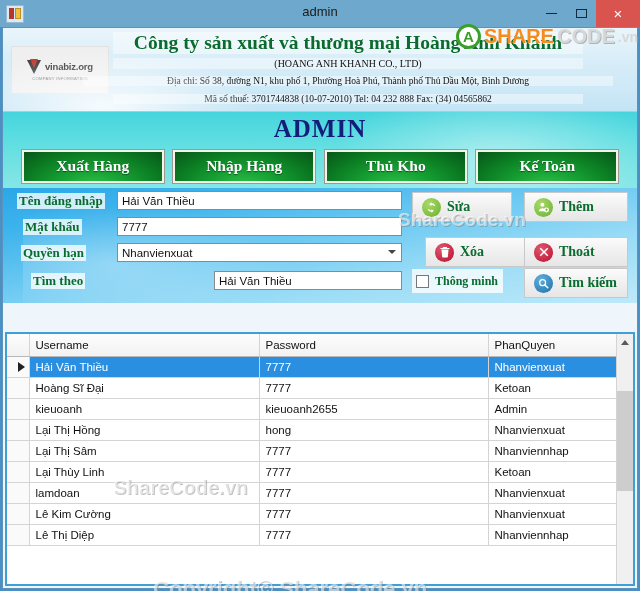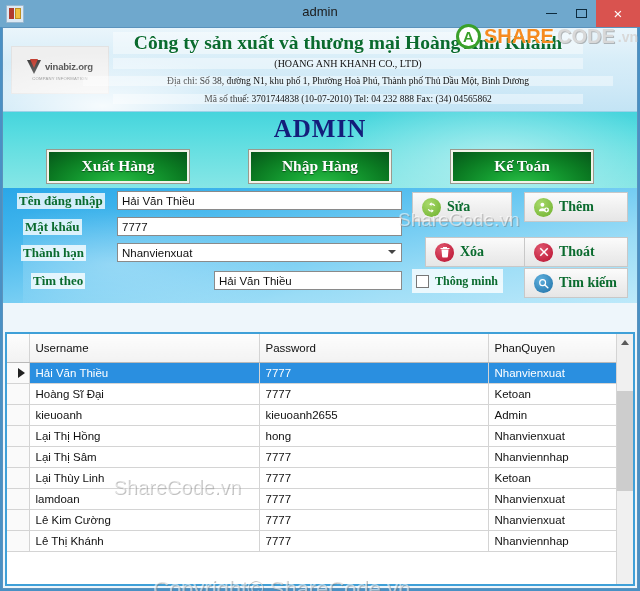--- a/index.html
+++ b/index.html
@@ -140,21 +140,21 @@
   .formpanel{
     position:relative;height:115px;width:100%;
     background:linear-gradient(170deg,#2aa7e8 0%,#3fb4ec 20%,#6cc9f2 45%,#9adcf6 70%,#bde9fa 100%);
     overflow:hidden;
   }
   .formpanel:before{
     content:"";position:absolute;left:20px;top:10px;width:300px;height:110px;
     background:radial-gradient(ellipse at 30% 60%, rgba(255,255,255,.30) 0%, rgba(255,255,255,0) 62%);
   }
   .wm{
-    position:absolute;font-family:"Liberation Sans",sans-serif;font-weight:normal;
+    position:absolute;font-family:"Liberation Sans",sans-serif;font-weight:bold;
     color:rgba(255,255,255,.55);text-shadow:1px 1px 0 rgba(120,120,120,.45);
     pointer-events:none;white-space:nowrap;
   }
   .wm-banner{left:395px;top:181px;font-size:19px;z-index:6;}
 
   .flabel{
     position:absolute;
     font-family:"Liberation Serif",serif;font-weight:bold;font-size:13px;
     color:#0a6b2e;background:rgba(255,255,255,.78);
     padding:0 2px;white-space:nowrap;
@@ -208,21 +208,21 @@
   }
   table.grid{border-collapse:collapse;width:613px;table-layout:fixed;}
   table.grid th,table.grid td{
     font-family:"Liberation Sans",sans-serif;font-size:11.5px;color:#111;
     text-align:left;padding:0 0 0 6px;height:20px;
     border-right:1px solid #d4d4d4;border-bottom:1px solid #d4d4d4;
     overflow:hidden;white-space:nowrap;font-weight:normal;
   }
   table.grid th{
     background:linear-gradient(180deg,#fdfdfd,#f2f2f2);
-    border-bottom:1px solid #b9b9b9;height:28px;
+    border-bottom:1px solid #b9b9b9;height:22px;
   } col.c-arrow{width:22px;}
   col.c-user{width:230px;} col.c-pass{width:229px;} col.c-role{width:132px;}
   td.sel-cell,th.sel-cell{background:#fafafa;border-right:1px solid #d4d4d4;}
   tr.selected td{background:#2a8fe0;color:#ffffff;}
   tr.selected td.sel-cell{background:#fafafa;}
   .rowarrow{
     width:0;height:0;margin-left:5px;
     border-top:5px solid transparent;border-bottom:5px solid transparent;
     border-left:7px solid #222;
   }
@@ -307,29 +307,30 @@
       <div class="co-en">(HOANG ANH KHANH CO., LTD)</div>
       <div class="co-addr">Địa chỉ: Số 38, đường N1, khu phố 1, Phường Hoà Phú, Thành phố Thủ Dầu Một, Bình Dương</div>
       <div class="co-tax">Mã số thuế: 3701744838 (10-07-2010)   Tel: 04 232 888  Fax: (34) 04565862</div>
     </div>
 
     <div class="banner">
       <div class="banner-title">ADMIN</div>
       <div class="navrow">
         <div class="navbtn">Xuất Hàng</div>
         <div class="navbtn">Nhập Hàng</div>
+        <div class="navbtn">Thủ Kho</div>
         <div class="navbtn">Kế Toán</div>
       </div>
     </div>
 
     <div class="formpanel">
 
       <div class="flabel" style="left:14px;top:5px;">Tên đăng nhập</div>
       <div class="flabel" style="left:20px;top:31px;">Mật khẩu</div>
-      <div class="flabel" style="left:18px;top:57px;">Thành hạn</div>
+      <div class="flabel" style="left:18px;top:57px;">Quyền hạn</div>
       <div class="flabel" style="left:28px;top:85px;">Tìm theo</div>
 
       <input class="finput" style="left: 114px; top: 3px; width: 285px;" value="Hải Văn Thiều">
       <input class="finput" style="left: 114px; top: 29px; width: 285px;" value="7777">
 
       <div class="fselect" style="left:114px;top:55px;width:285px;">
         <span>Nhanvienxuat</span>
         <span class="caret"></span>
       </div>
 
@@ -454,21 +455,21 @@
               <td>Nhanvienxuat</td>
             </tr>
             <tr>
               <td class="sel-cell"></td>
               <td>Lê Kim Cường</td>
               <td>7777</td>
               <td>Nhanvienxuat</td>
             </tr>
             <tr>
               <td class="sel-cell"></td>
-              <td>Lê Thị Khánh</td>
+              <td>Lê Thị Diệp</td>
               <td>7777</td>
               <td>Nhanviennhap</td>
             </tr>
           </tbody>
       </table>
       <div class="vscroll">
         <div class="vs-up"></div>
         <div class="vs-thumb"></div>
       </div>
     </div>

